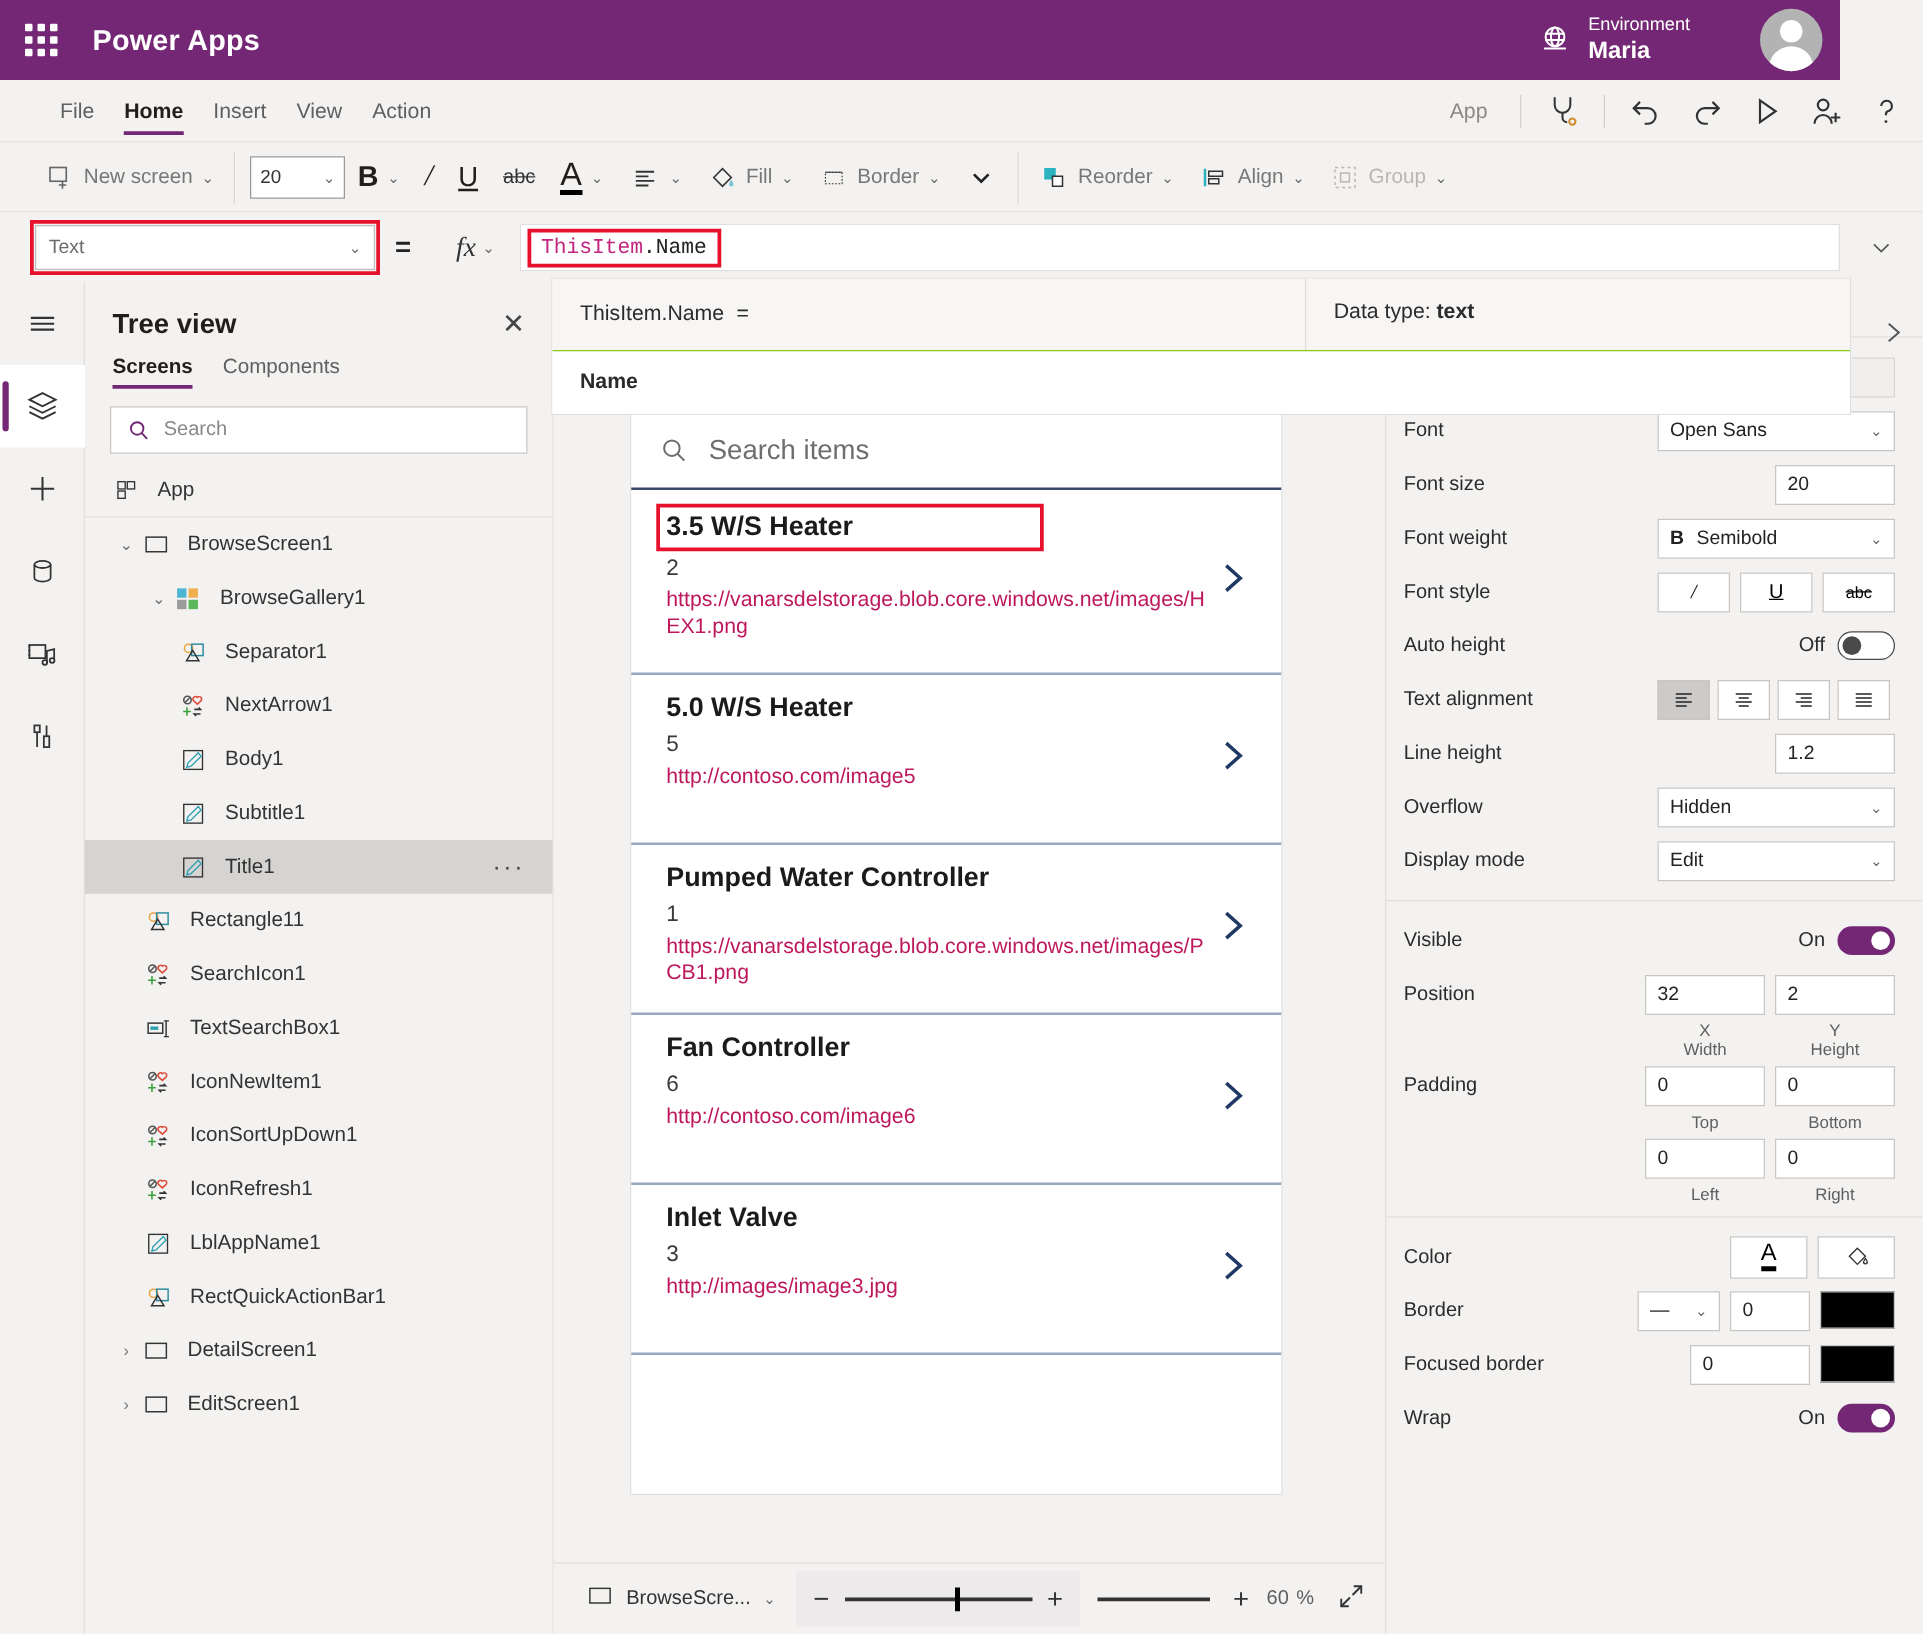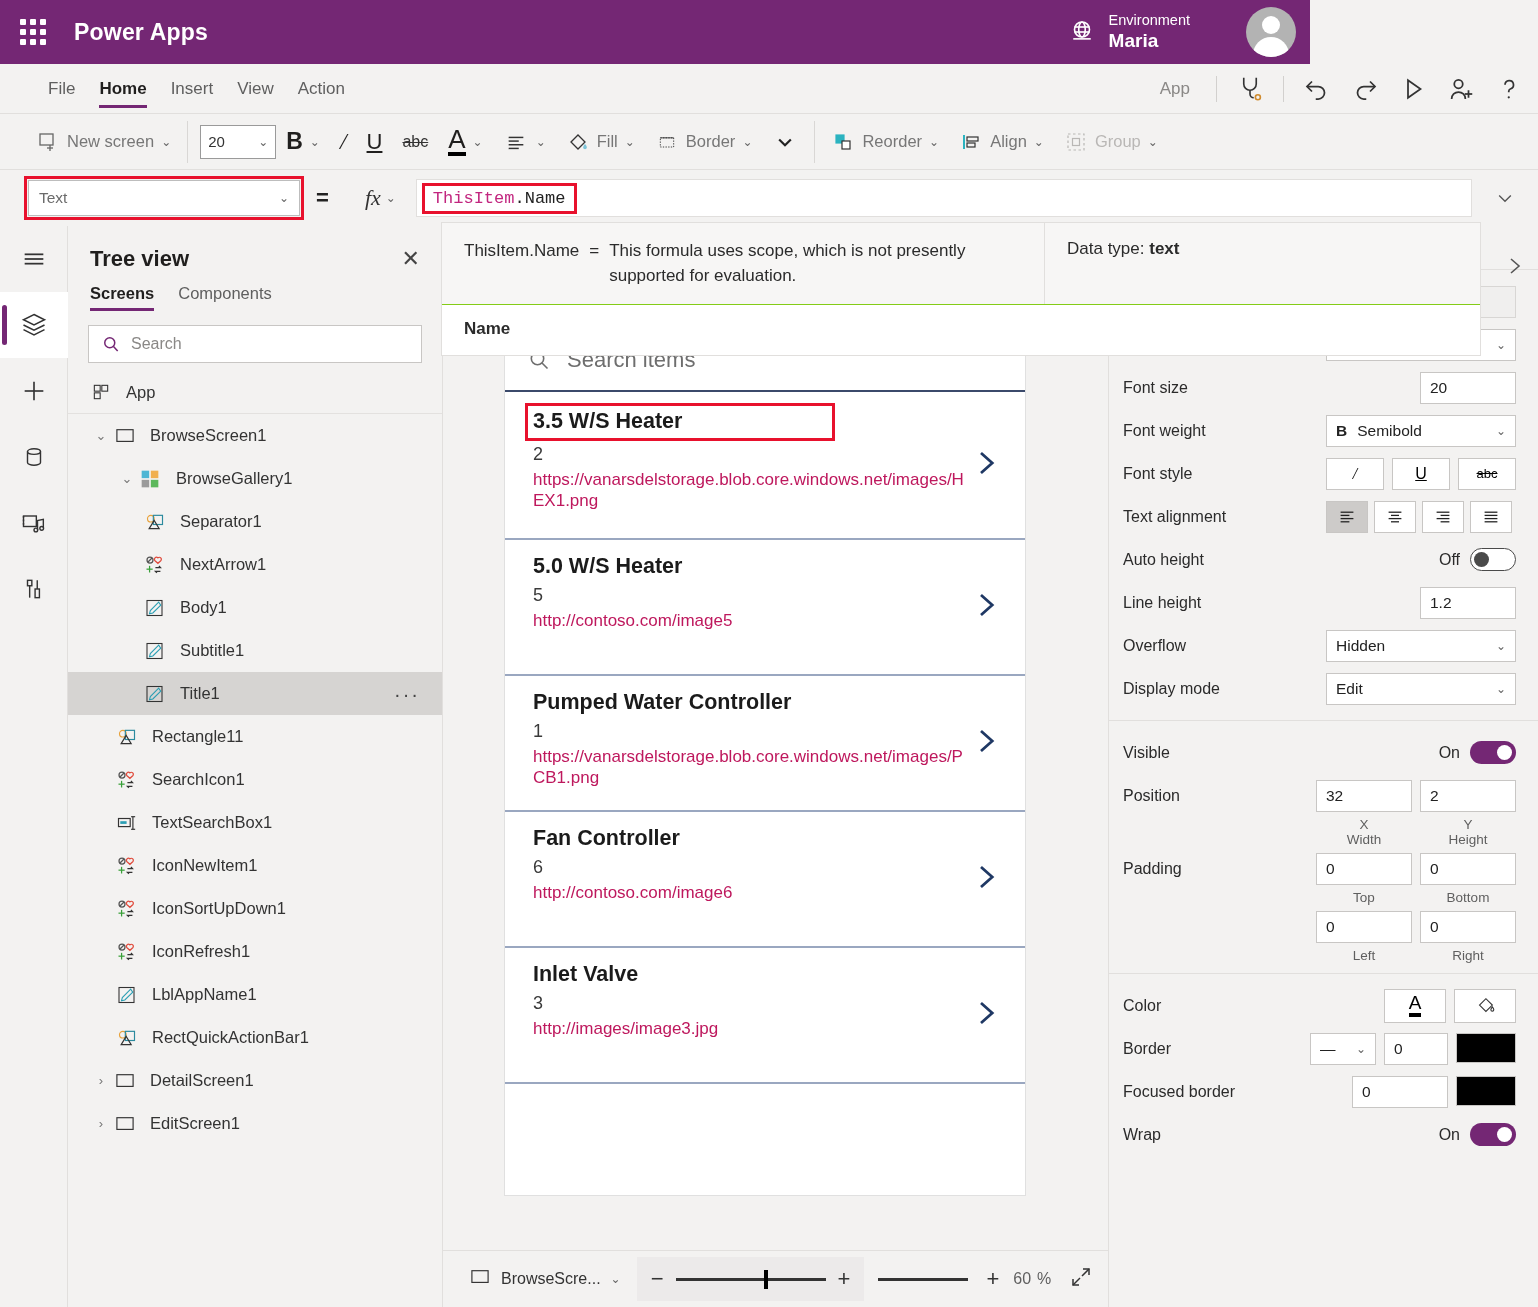--- a/index.html
+++ b/index.html
@@ -5,21 +5,21 @@
   * { box-sizing: border-box; margin: 0; padding: 0; }
   html, body {
     width: 1538px; height: 1307px;
     font-family: "Liberation Sans", sans-serif;
     background: #f3f2f1; overflow: hidden;
   }
   .app { position: relative; width: 1538px; height: 1307px; }
 
   
   .topbar {
-    position: absolute; left: 0; top: 0; width: 1310px; height: 64px;
+    position: absolute; left: 0; top: 0; width: 1472px; height: 64px;
     background: #742774; display: flex; align-items: center;
   }
   .waffle { width: 30px; height: 30px; margin-left: 18px; display: grid;
     grid-template-columns: repeat(3, 1fr); grid-template-rows: repeat(3, 1fr);
     gap: 4px; padding: 2px; cursor: pointer; }
   .waffle i { background: #fff; border-radius: 1px; display:block; }
   .brand { color: #fff; font-size: 23px; font-weight: bold; margin-left: 26px; letter-spacing: .2px; }
   .env-wrap { position: absolute; right: 120px; top: 0; height: 64px;
     display: flex; align-items: center; gap: 12px; }
   .globe { width: 30px; height: 30px; position: relative; }
@@ -836,20 +836,28 @@
         <span class="sqbtn">
           <span style="text-decoration:underline">U</span>
         </span>
         <span class="sqbtn">
           <span style="text-decoration:line-through;font-size:13px">abc</span>
         </span>
       </span>
     </div>
 
     <div class="prow">
+      <span class="plabel">Auto height</span>
+      <span class="onoff">Off</span>
+      <span class="toggle off">
+          <i></i>
+        </span>
+    </div>
+
+    <div class="prow">
       <span class="plabel">Text alignment</span>
       <span class="pair" style="width:190px;gap:6px">
         <span class="sqbtn on" style="width:42px">
           <svg width="20" height="16" viewBox="0 0 24 20" stroke="#222" stroke-width="1.6">
             <line x1="4" y1="4" x2="20" y2="4"></line>
               <line x1="4" y1="8" x2="15" y2="8"></line>
             <line x1="4" y1="12" x2="20" y2="12"></line>
               <line x1="4" y1="16" x2="15" y2="16"></line>
           </svg>
         </span>
@@ -874,28 +882,20 @@
             <line x1="4" y1="4" x2="20" y2="4"></line>
               <line x1="4" y1="8" x2="20" y2="8"></line>
             <line x1="4" y1="12" x2="20" y2="12"></line>
               <line x1="4" y1="16" x2="20" y2="16"></line>
           </svg>
         </span>
       </span>
     </div>
 
     <div class="prow">
-      <span class="plabel">Auto height</span>
-      <span class="onoff">Off</span>
-      <span class="toggle off">
-          <i></i>
-        </span>
-    </div>
-
-    <div class="prow">
       <span class="plabel">Line height</span>
       <span style="width:190px;display:flex;justify-content:flex-end">
         <span class="ctl w96">
           <span>1.2</span>
         </span>
       </span>
     </div>
 
     <div class="prow">
       <span class="plabel">Overflow</span>
@@ -1039,21 +1039,20 @@
     <svg width="24" height="28" viewBox="0 0 24 28" fill="none" stroke="#555" stroke-width="1.6">
       <path d="M9 7 L17 14 L9 21"></path>
     </svg>
   </div>
 
   <div class="tip">
     <div class="tip-top tip-grey">
       <div class="tip-l">
         <span>ThisItem.Name</span>
         <span>=</span>
-        <span style="max-width:470px">This formula uses scope, which is not presently supported for evaluation.</span>
       </div>
       <div class="tip-r">
         <span>Data type:</span>
         <b>text</b>
       </div>
     </div>
     <div class="tip-bot">Name</div>
   </div>
 
 </div>

